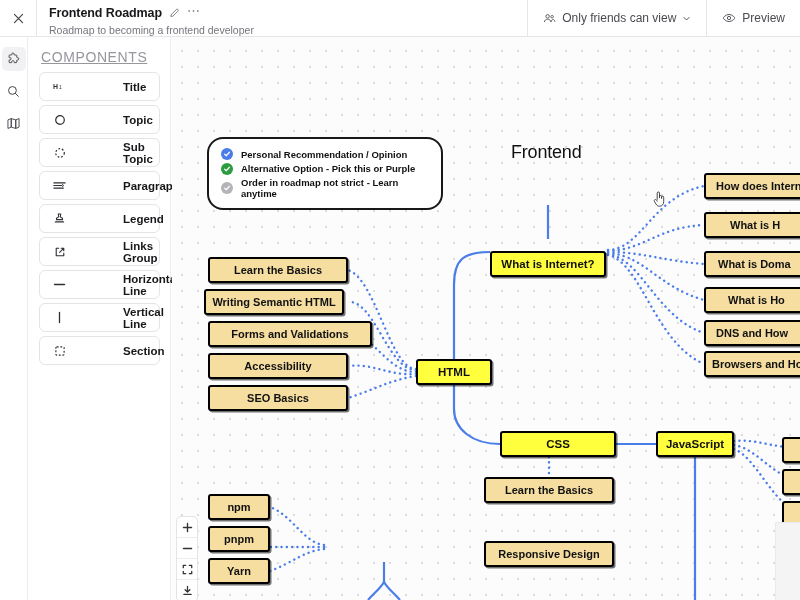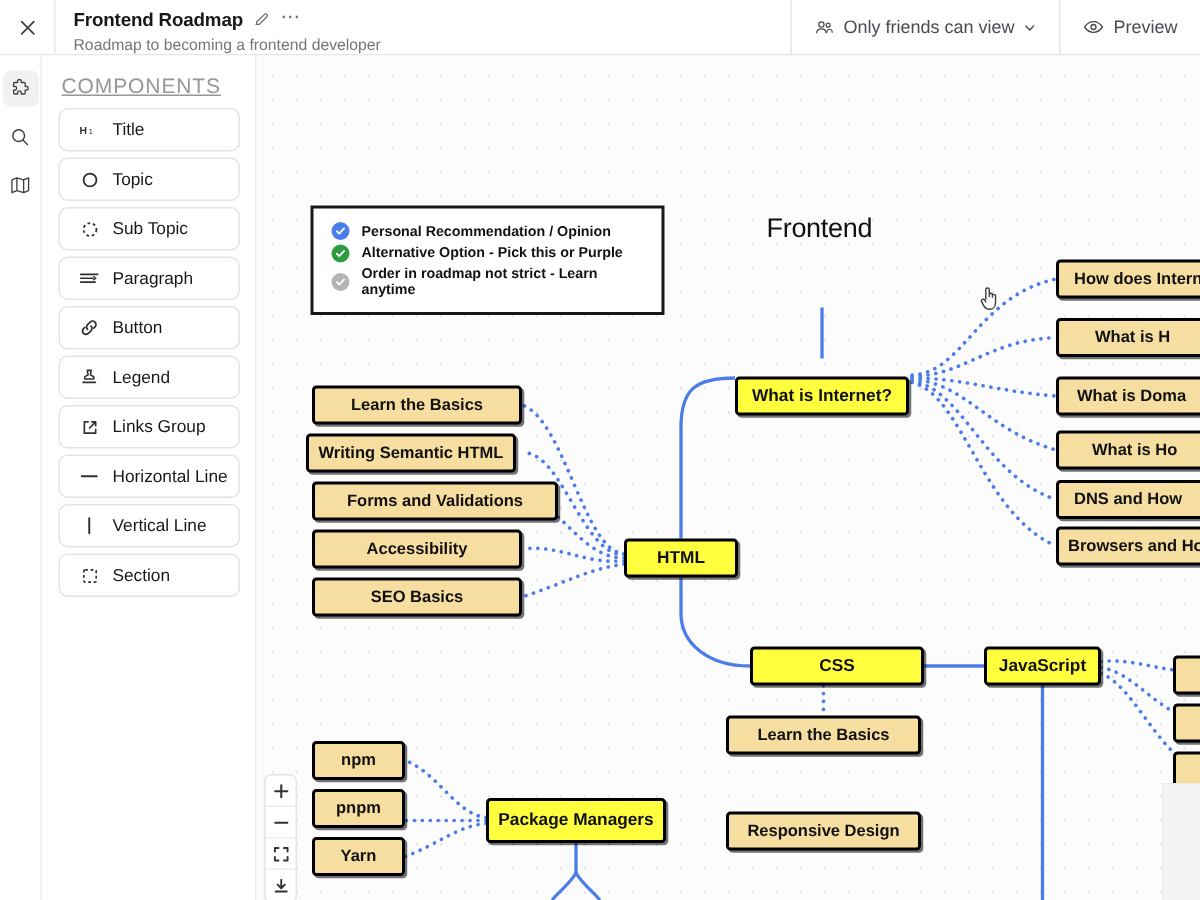--- a/index.html
+++ b/index.html
@@ -61,21 +61,21 @@
   }
   .comp {
     height: 29px; border: 1px solid #e4e4e7; border-radius: 6px;
     display: flex; align-items: center; gap: 9px; padding-left: 13px;
     margin-bottom: 4px; cursor: pointer; background: #fff;
   }
   .comp-ico {
     width: 13px; display: flex; align-items: center; justify-content: center;
     color: #2f2f35; flex: 0 0 13px;
   }
-  .comp-lbl { font-size: 11.5px; color: #18181b; font-weight: 400; }
+  .comp-lbl { font-size: 11.5px; color: #18181b; font-weight: 700; margin-left: 48px; }
 
   
   .canvas {
     position: absolute; top: 37px; left: 172px; width: 628px; height: 563px;
     background-color: #fcfcfc; overflow: hidden;
     background-image: radial-gradient(#dcdcdf 0.9px, transparent 0.9px);
     background-size: 16px 16px; background-position: 2px 6px;
   }
   .canvas svg.wires { position: absolute; top: 0; left: 0; width: 628px; height: 563px; }
 
@@ -90,21 +90,21 @@
   .node.sub { background: #f5dea0; font-weight: bold; }
 
   .canvas-title {
     position: absolute; font-size: 18px; color: #111; font-weight: 500;
     letter-spacing: -0.2px;
   }
 
   
   .legendbox {
     position: absolute; left: 35px; top: 100px; width: 236px; height: 73px;
-    background: #fff; border: 2px solid #18181b; border-radius: 0;
+    background: #fff; border: 2px solid #18181b; border-radius: 16px;
     padding: 9px 12px; display: flex; flex-direction: column; justify-content: space-between;
   }
   .legend-row { display: flex; align-items: center; gap: 8px; }
   .legend-dot {
     width: 12px; height: 12px; border-radius: 50%; flex: 0 0 12px;
     display: flex; align-items: center; justify-content: center;
   }
   .legend-txt { font-size: 9.5px; color: #111; font-weight: 600; }
 
   
@@ -232,29 +232,20 @@
     <div class="comp">
       <span class="comp-ico">
         <svg width="13" height="11" viewBox="0 0 15 12">
             <path d="M1 3h13 M1 6h9 M1 9h11" stroke="currentColor" stroke-width="1.3" stroke-linecap="round"></path>
             <path d="M10.5 4.6 12.3 6 10.5 7.4" fill="none" stroke="currentColor" stroke-width="1.1"></path>
           </svg>
       </span>
       <span class="comp-lbl">Paragraph</span>
     </div>
 
-    <div class="comp">
-      <span class="comp-ico">
-        <svg width="13" height="13" viewBox="0 0 15 15">
-            <path d="M6.2 8.8a2.6 2.6 0 0 1 0-3.7l2-2a2.6 2.6 0 0 1 3.7 3.7l-1 1" fill="none" stroke="currentColor" stroke-width="1.3" stroke-linecap="round"></path>
-            <path d="M8.8 6.2a2.6 2.6 0 0 1 0 3.7l-2 2a2.6 2.6 0 0 1-3.7-3.7l1-1" fill="none" stroke="currentColor" stroke-width="1.3" stroke-linecap="round"></path>
-          </svg>
-      </span>
-      <span class="comp-lbl">Button</span>
-    </div>
 
     <div class="comp">
       <span class="comp-ico">
         <svg width="13" height="13" viewBox="0 0 15 15">
             <path d="M6 2.2h3l-.6 3.4 2.6 1.6v1.6H4V7.2l2.6-1.6z" fill="none" stroke="currentColor" stroke-width="1.2" stroke-linejoin="round"></path>
             <path d="M2.8 11.4h9.4" stroke="currentColor" stroke-width="1.4" stroke-linecap="round"></path>
           </svg>
       </span>
       <span class="comp-lbl">Legend</span>
     </div>
@@ -375,21 +366,20 @@
             </svg>
         </span>
         <span class="legend-txt">Order in roadmap not strict - Learn anytime</span>
       </div>
     </div>
 
     <div class="node primary" style="left:318px;top:202px;width:116px;height:26px;margin-top:12px;">What is Internet?</div>
     <div class="node primary" style="left:244px;top:322px;width:76px;height:26px;">HTML</div>
     <div class="node primary" style="left:328px;top:394px;width:116px;height:26px;">CSS</div>
     <div class="node primary" style="left:484px;top:394px;width:78px;height:26px;">JavaScript</div>
-    <div class="node primary" style="left:152px;top:495px;width:120px;height:30px;">Package Managers</div>
 
     <div class="node sub" style="left:36px;top:220px;width:140px;height:26px;">Learn the Basics</div>
     <div class="node sub" style="left:32px;top:252px;width:140px;height:26px;">Writing Semantic HTML</div>
     <div class="node sub" style="left:36px;top:284px;width:164px;height:26px;">Forms and Validations</div>
     <div class="node sub" style="left:36px;top:316px;width:140px;height:26px;">Accessibility</div>
     <div class="node sub" style="left:36px;top:348px;width:140px;height:26px;">SEO Basics</div>
 
     <div class="node sub" style="left:532px;top:136px;width:126px;height:26px;justify-content:flex-start;padding-left:10px;">How does Internet</div>
     <div class="node sub" style="left:532px;top:175px;width:126px;height:26px;justify-content:flex-start;padding-left:24px;">What is H</div>
     <div class="node sub" style="left:532px;top:214px;width:126px;height:26px;justify-content:flex-start;padding-left:12px;">What is Doma</div>

